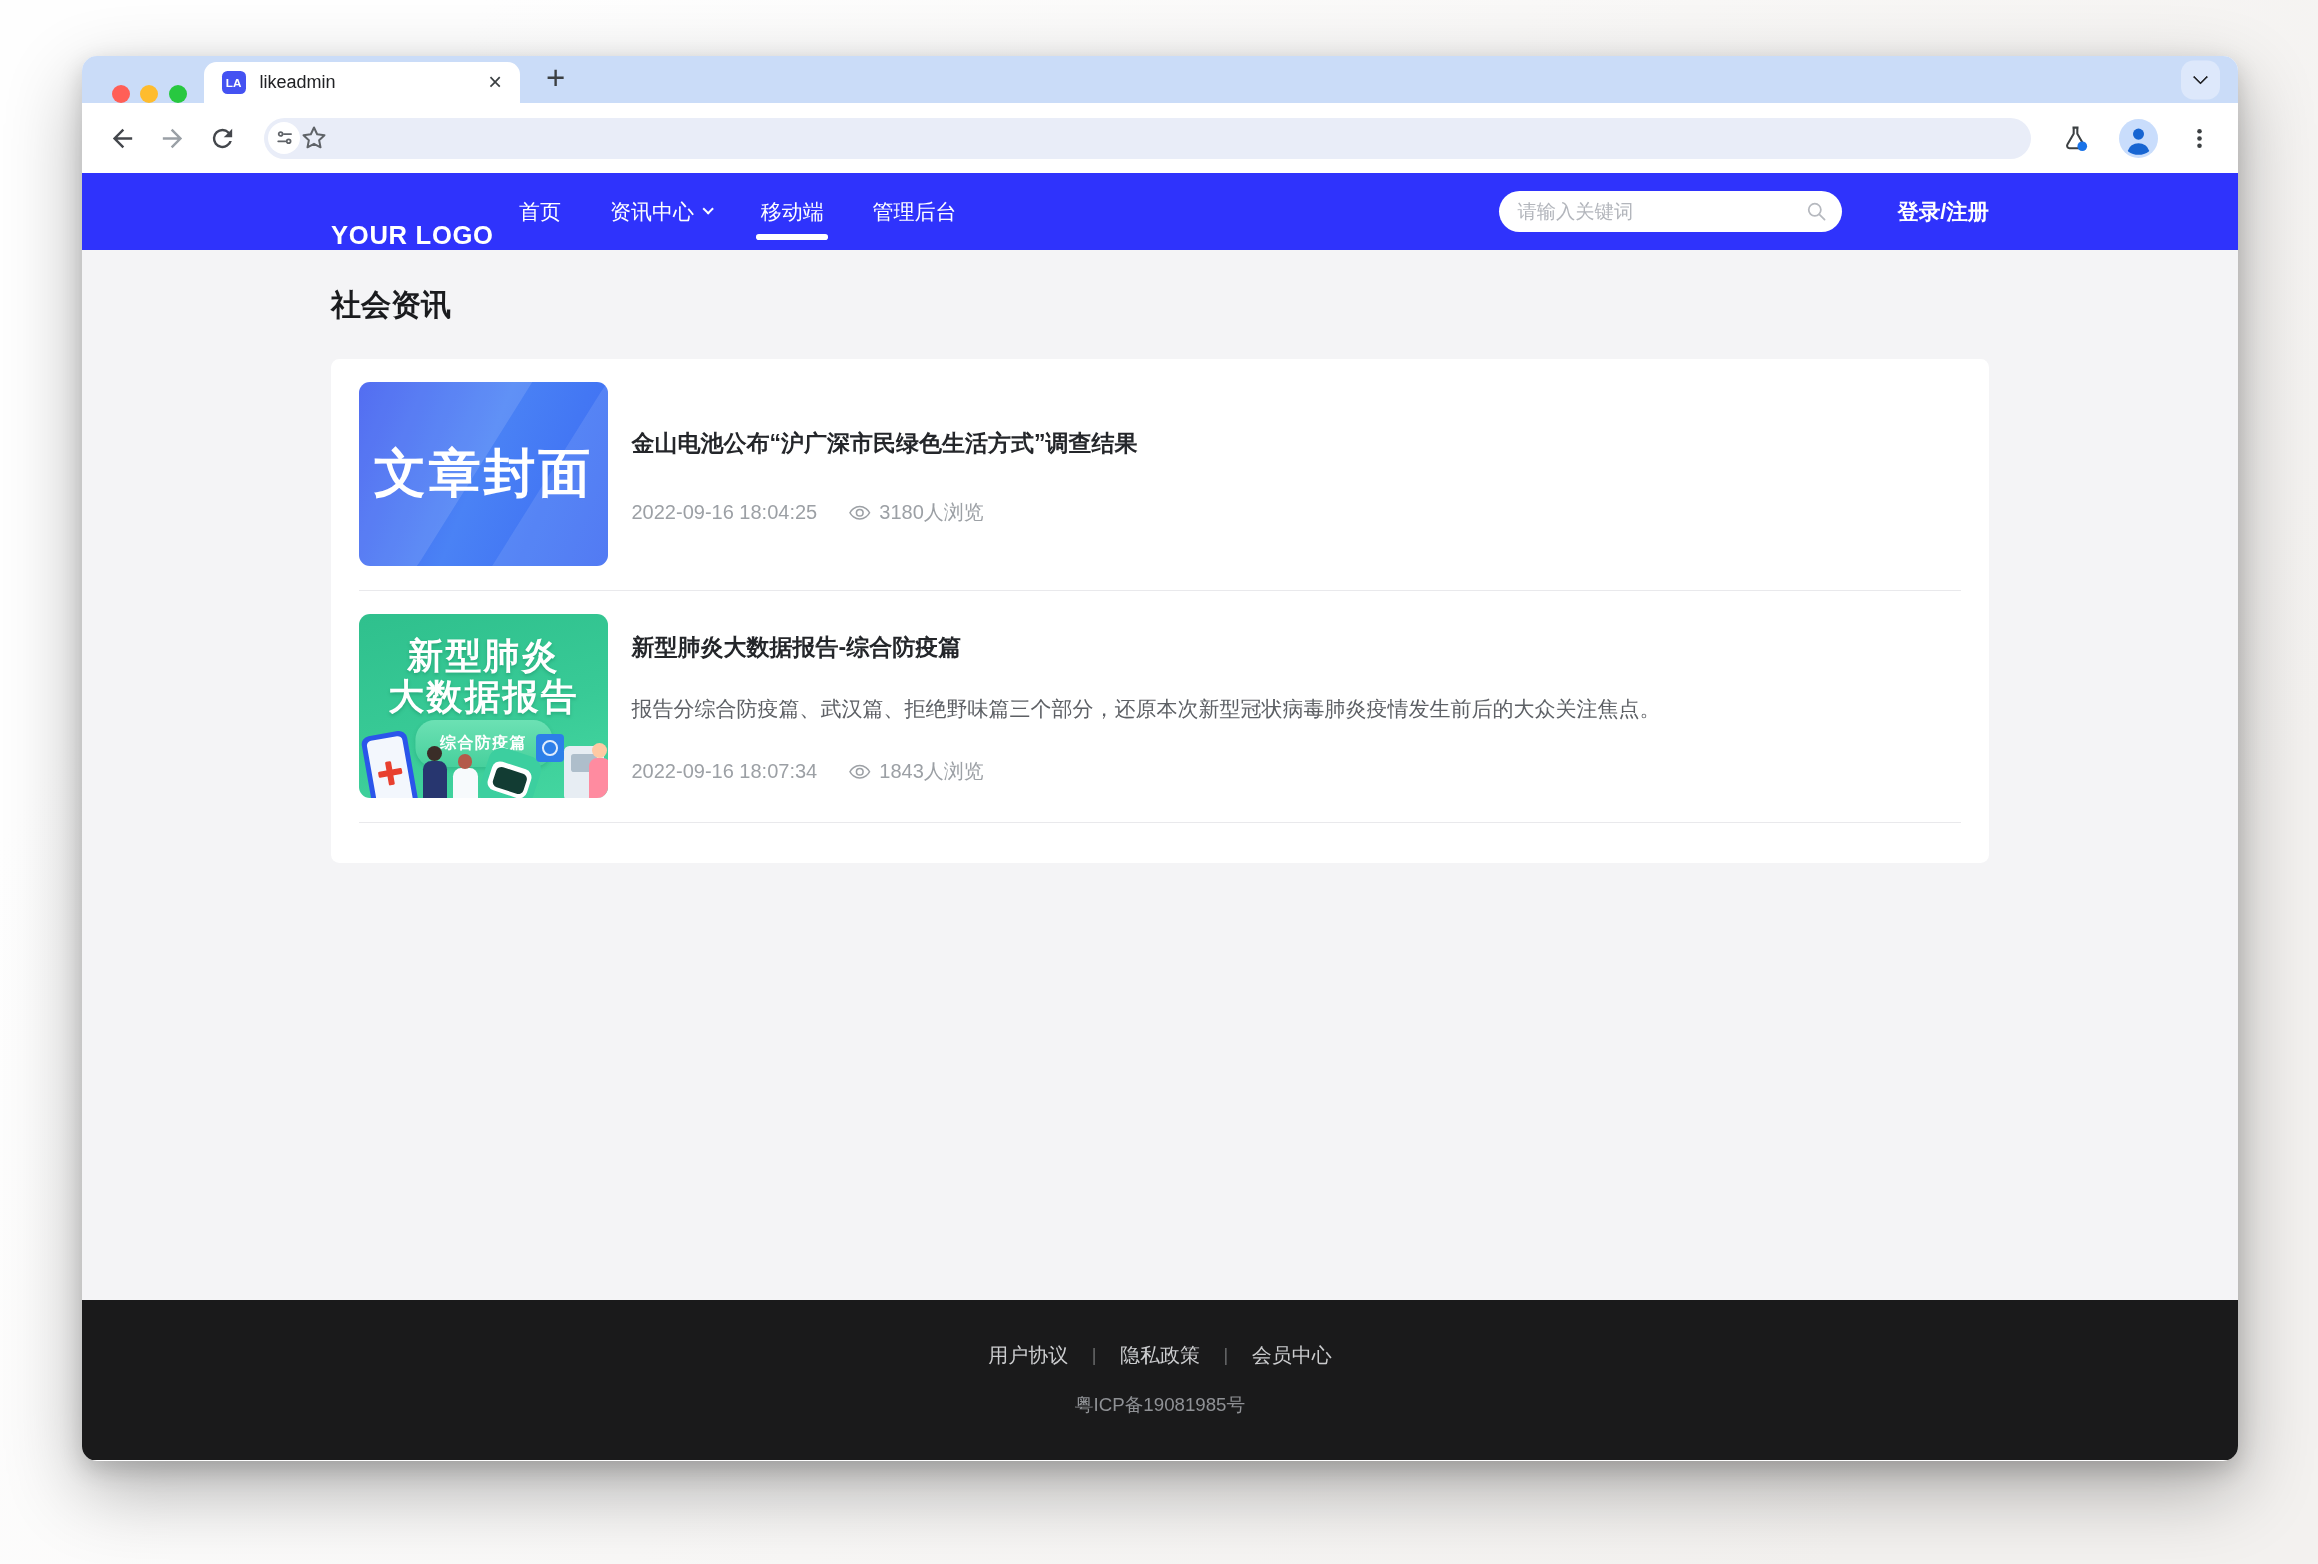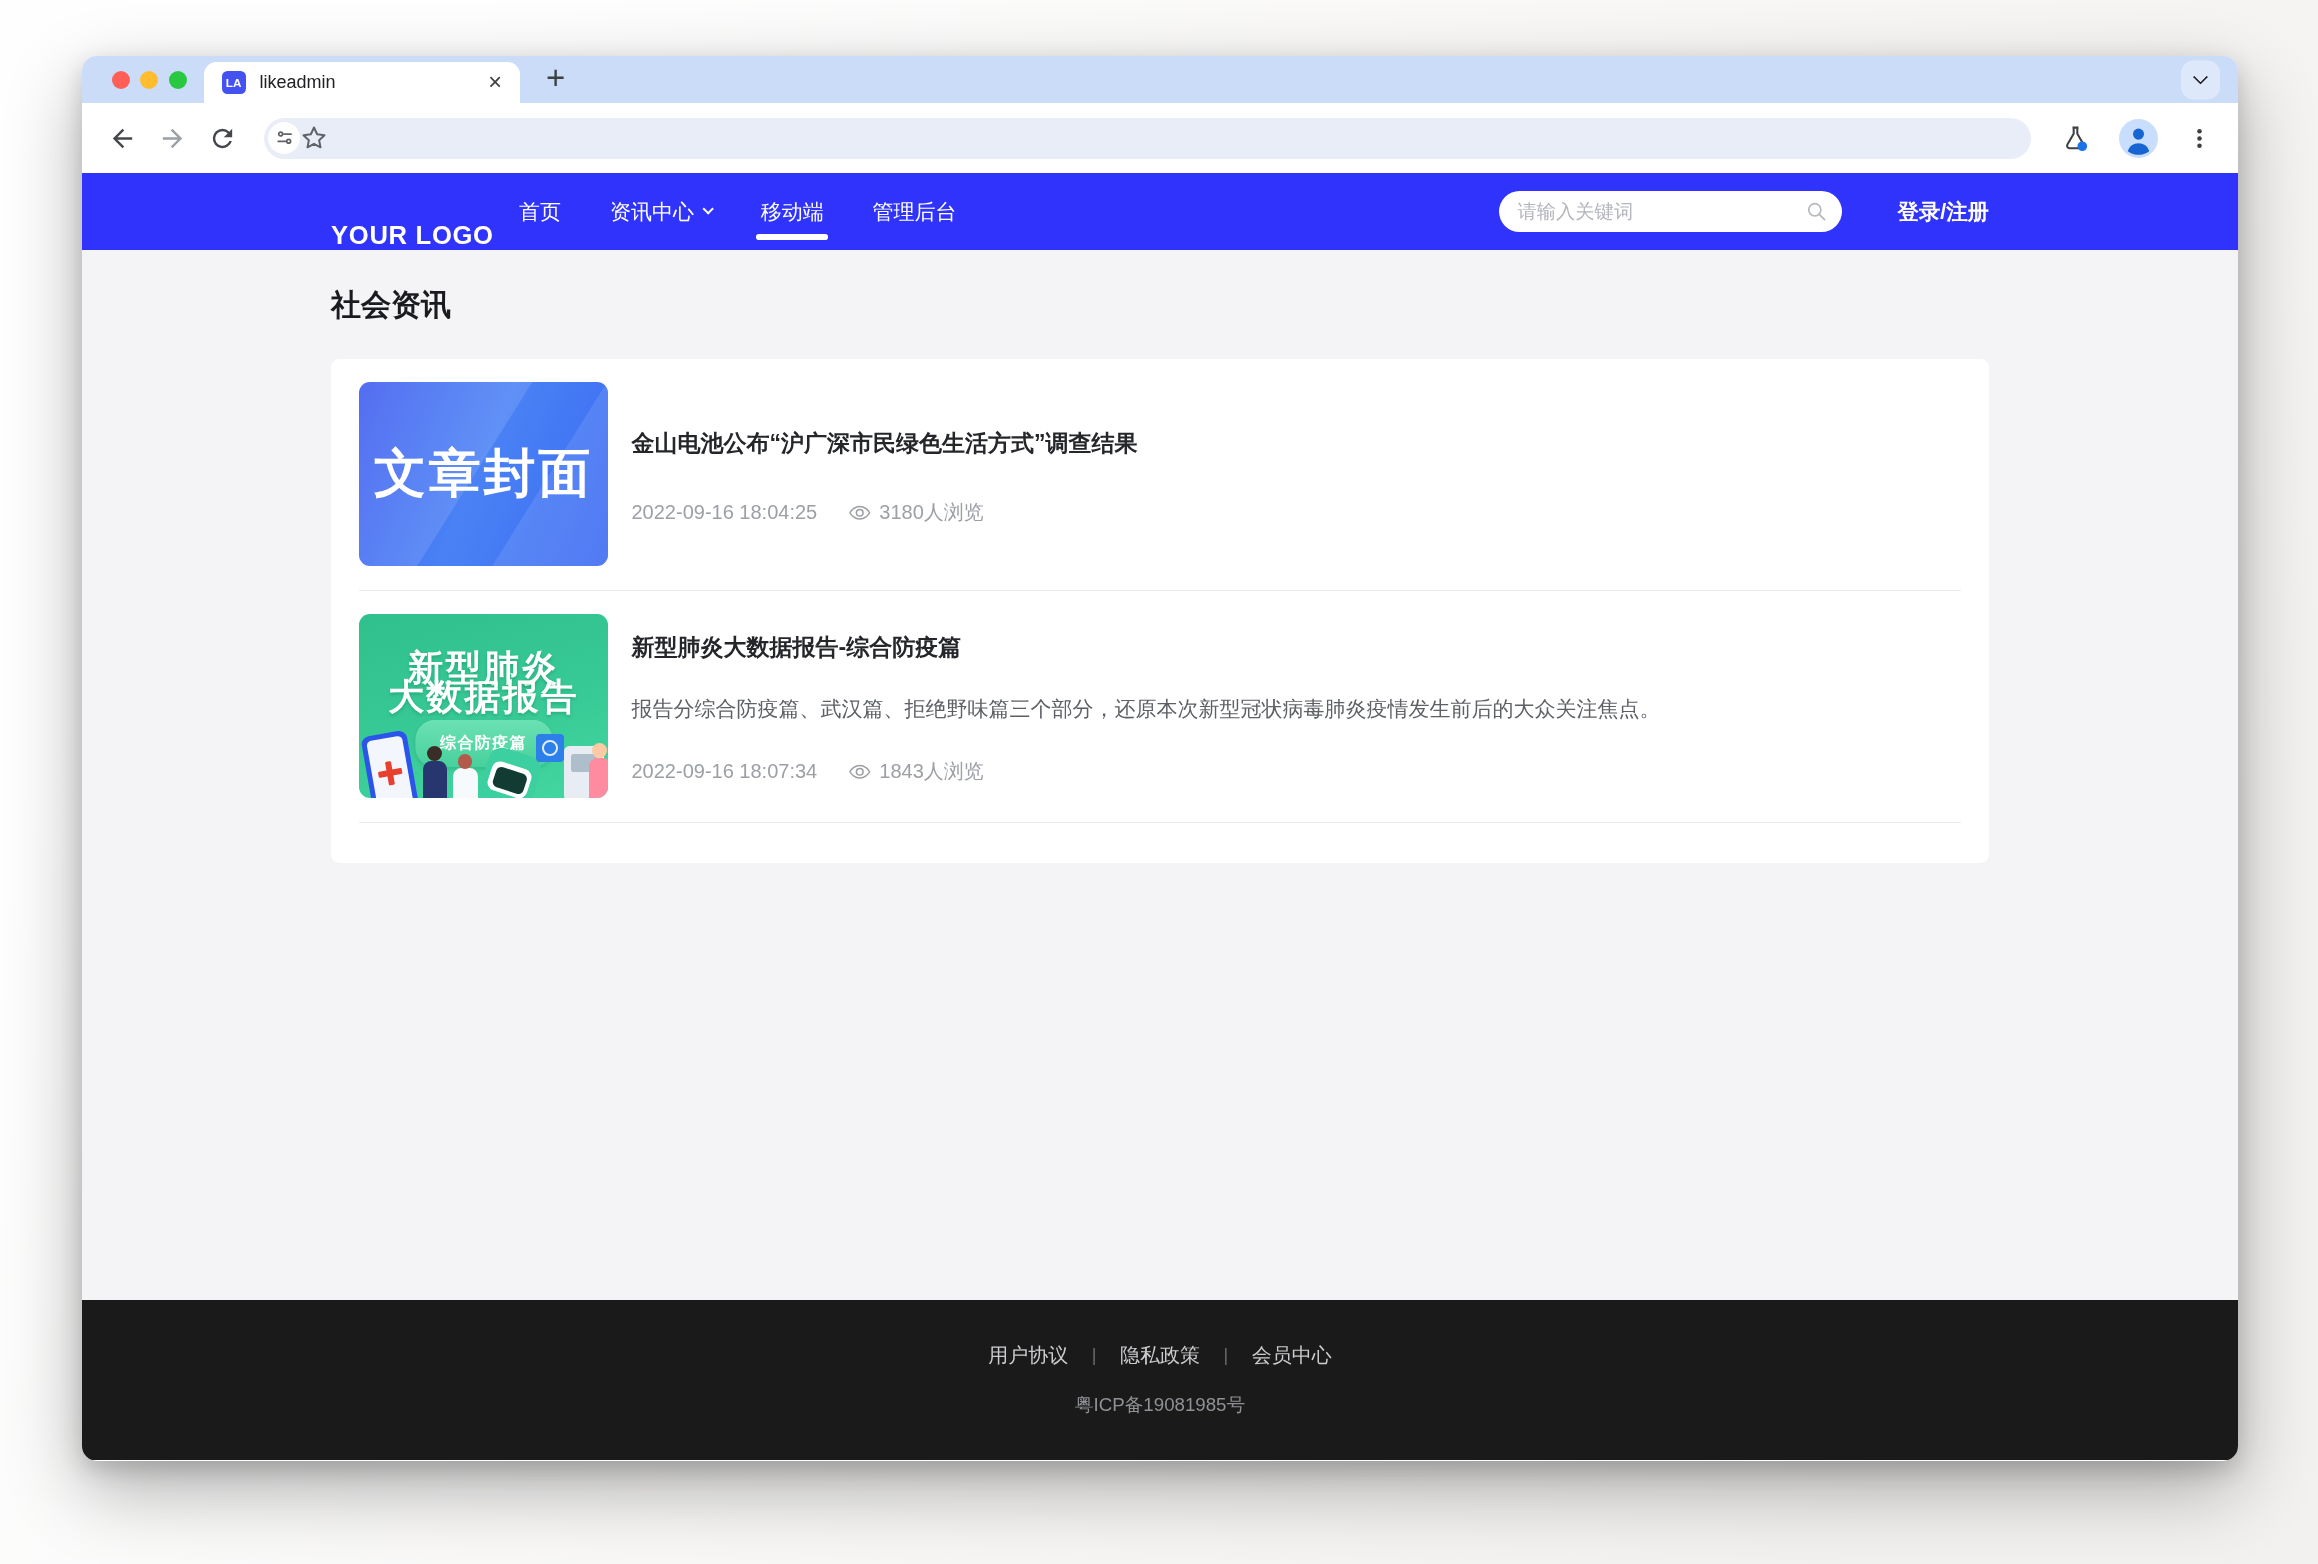--- a/index.html
+++ b/index.html
@@ -8,21 +8,21 @@
     font-family:"Liberation Sans","DejaVu Sans",sans-serif;
     background:linear-gradient(120deg,#fefefe 15%,#f3f1ef 85%);
     position:relative;
   }
   .window {
     position:absolute; left:82px; top:56px; width:2156px; height:1405px;
     border-radius:15px; overflow:hidden; background:#fff;
     box-shadow:0 28px 76px rgba(0,0,0,.30), 0 8.3px 23.5px rgba(0,0,0,.16);
   }
   
-  .tabstrip { height:47px; background:#cadcf8; position:relative; display:flex; align-items:center; }
+  .tabstrip { height:47px; background:#cadcf8; position:relative; display:flex; align-items:flex-end; }
   .traffic { display:flex; gap:10.4px; padding-left:30px; }
   .traffic .dot { width:18px; height:18px; border-radius:50%; }
   .dot-red { background:#ff5f57; } .dot-yellow { background:#febc2e; } .dot-green { background:#28c840; }
   .tab {
     position:absolute; left:122px; bottom:0; width:316px; height:41px; background:#fff;
     border-radius:12.4px 12.4px 0 0; display:flex; align-items:center; padding:0 18px;
   }
   .favicon {
     width:23.5px; height:23.5px; border-radius:5.5px; background:#4452f2; color:#fff;
     font-size:11.7px; font-weight:700; display:grid; place-items:center; letter-spacing:0.3px;
@@ -66,21 +66,21 @@
   .row { display:flex; gap:23.5px; padding:23.5px 0; border-bottom:1.4px solid #e9e9ec; }
   .row:first-child { padding-top:0; }
   .thumb { width:249px; height:184px; border-radius:11px; position:relative; overflow:hidden; flex:none; }
   .thumb1 { background:linear-gradient(112deg,#3c5af0 0%,#4a82f5 48%,#4377f4 72%,#3f6cf2 100%); }
   .streak { position:absolute; background:rgba(255,255,255,.12); border-radius:690px; }
   .s1 { width:387px; height:159px; transform:rotate(-58deg); left:-138px; top:-41px; }
   .s2 { width:387px; height:138px; transform:rotate(-58deg); left:41px; top:83px; background:rgba(255,255,255,.10); }
   .thumb1-label { position:absolute; inset:0; display:grid; place-items:center; color:#fff; font-size:52px; font-weight:700; letter-spacing:2.8px; white-space:nowrap; }
   .thumb2 { background:linear-gradient(165deg,#2fc08d 0%,#38ca96 55%,#45d7a1 100%); }
   .t2-line { position:absolute; width:100%; text-align:center; color:#fff; font-weight:800; font-size:36px; letter-spacing:2.1px; text-shadow:0 2.1px 3.5px rgba(0,96,64,.28); }
-  .t2-l1 { top:30px; } .t2-l2 { top:59px; }
+  .t2-l1 { top:18px; } .t2-l2 { top:59px; }
   .t2-badge { position:absolute; top:106px; left:50%; transform:translateX(-50%); padding:13px 25px; border-radius:19.3px; background:linear-gradient(180deg,#6ce1b4,#47d09c); color:#fff; font-size:16px; font-weight:700; letter-spacing:1.4px; white-space:nowrap; box-shadow:0 2.1px 4.1px rgba(0,90,60,.18); }
   .il { position:absolute; }
   .il-phone { left:8.3px; bottom:-15px; width:46px; height:80px; background:#2b55ea; border-radius:8.3px; transform:rotate(-10deg); }
   .il-screen { position:absolute; inset:4.8px; background:#f3f7fd; border-radius:4.8px; }
   .il-crossv { position:absolute; left:50%; top:50%; width:6.2px; height:23.5px; transform:translate(-50%,-50%); background:#e8402f; border-radius:1.4px; }
   .il-crossh { position:absolute; left:50%; top:50%; width:23.5px; height:6.2px; transform:translate(-50%,-50%); background:#e8402f; border-radius:1.4px; }
   .il-p1 { left:64px; bottom:-5.5px; width:23.5px; height:43px; background:#27366f; border-radius:8.3px 8.3px 0 0; }
   .il-p1::before { content:""; position:absolute; top:-15px; left:4.1px; width:15px; height:15px; border-radius:50%; background:#3a2d28; }
   .il-p2 { left:94px; bottom:-7px; width:25px; height:37px; background:#f7fafc; border-radius:8.3px 8.3px 0 0; }
   .il-p2::before { content:""; position:absolute; top:-14px; left:4.8px; width:14.5px; height:14.5px; border-radius:50%; background:#b35a4a; }

